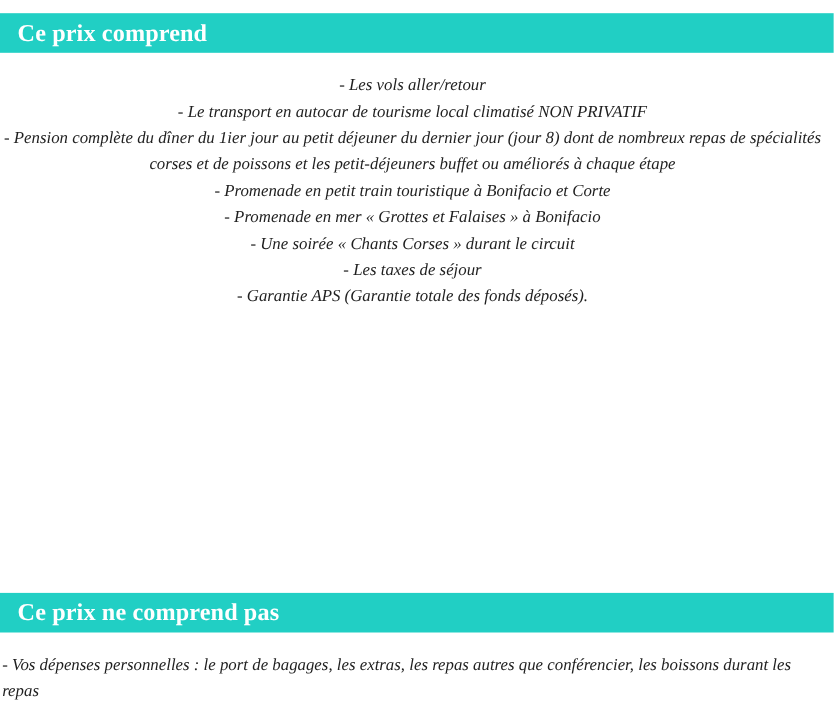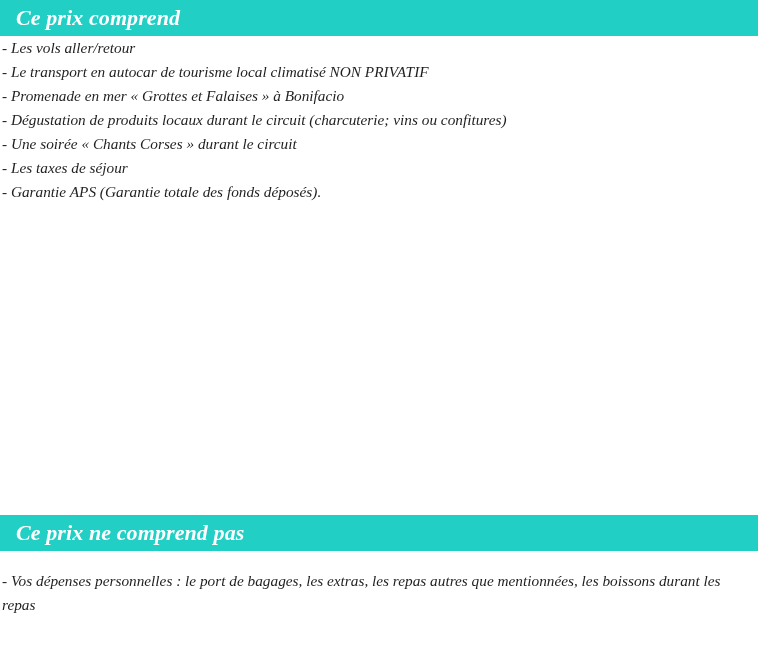--- a/index.html
+++ b/index.html
@@ -17,45 +17,46 @@
   }
   .page {
     width: 758px;
     height: 660px;
     position: relative;
   }
   .section-header {
     background: #21cfc4;
     color: #ffffff;
     font-family: "Liberation Serif", serif;
-    font-style: italic;
     font-weight: bold;
     font-size: 22px;
     line-height: 36px;
     height: 36px;
     padding: 0 0 0 16px;
     width: 758px;
     letter-spacing: 0.1px;
     overflow: hidden;
     white-space: nowrap;
+    margin-top: 12px;
   }
   .section-body {
     padding: 0 6px 0 0;
   }
   .line {
     font-family: "Liberation Serif", serif;
     font-style: italic;
     font-size: 15.3px;
     line-height: 24px;
     color: #1f1f1f;
     padding: 0 4px 0 2px;
     white-space: normal;
   }
   .block-included {
-    margin-top: 0;
+    margin-top: 18px;
+    text-align: center;
   }
   .block-excluded-wrap {
     position: absolute;
     top: 515px;
     left: 0;
     width: 734px;
   }
   .excluded-body {
     margin-top: 18px;
   }
@@ -63,28 +64,29 @@
 </head>
 <body>
 
 <div class="page">
 
   <div class="section included-section">
     <div class="section-header">Ce prix comprend</div>
     <div class="section-body block-included">
       <div class="line">- Les vols aller/retour</div>
       <div class="line">- Le transport en autocar de tourisme local climatisé NON PRIVATIF</div>
+      <div class="line">- Pension complète du dîner du 1ier jour au petit déjeuner du dernier jour (jour 8) dont de nombreux repas de spécialités corses et de poissons et les petit-déjeuners buffet ou améliorés à chaque étape</div>
+      <div class="line">- Promenade en petit train touristique à Bonifacio et Corte</div>
       <div class="line">- Promenade en mer « Grottes et Falaises » à Bonifacio</div>
-      <div class="line">- Dégustation de produits locaux durant le circuit (charcuterie; vins ou confitures)</div>
       <div class="line">- Une soirée « Chants Corses » durant le circuit</div>
       <div class="line">- Les taxes de séjour</div>
       <div class="line">- Garantie APS (Garantie totale des fonds déposés).</div>
     </div>
   </div>
 
   <div class="block-excluded-wrap">
     <div class="section-header">Ce prix ne comprend pas</div>
     <div class="section-body excluded-body">
-      <div class="line">- Vos dépenses personnelles : le port de bagages, les extras, les repas autres que mentionnées, les boissons durant les repas</div>
+      <div class="line">- Vos dépenses personnelles : le port de bagages, les extras, les repas autres que conférencier, les boissons durant les repas</div>
     </div>
   </div>
 
 </div>
 
 </body></html>

